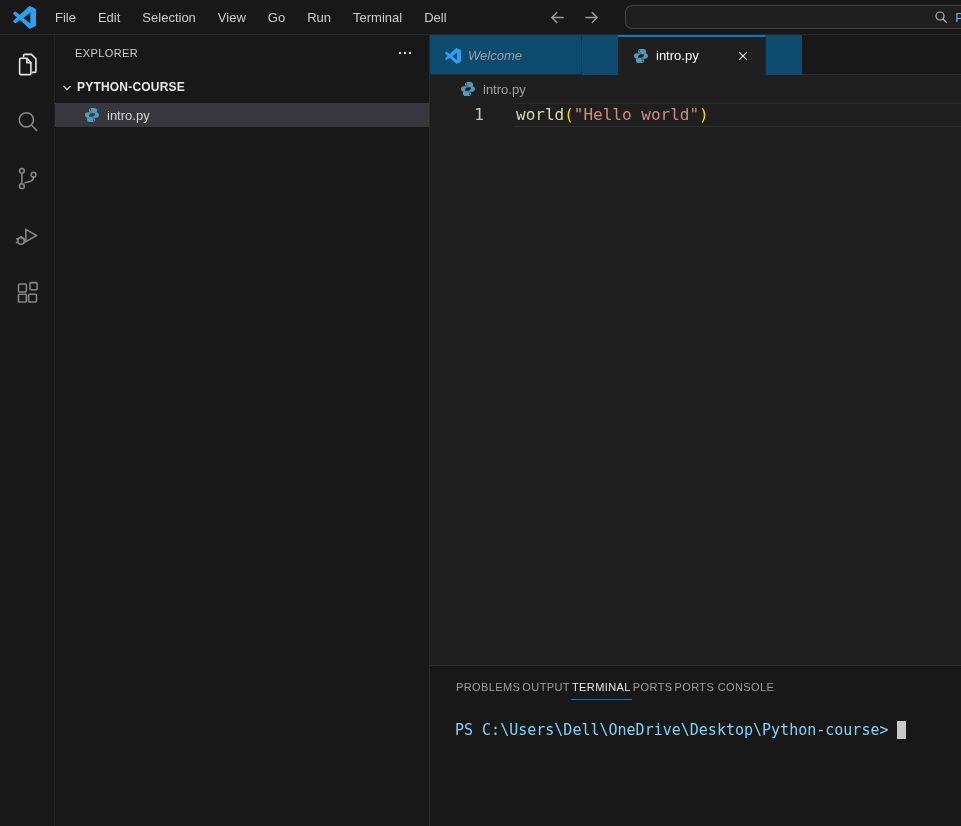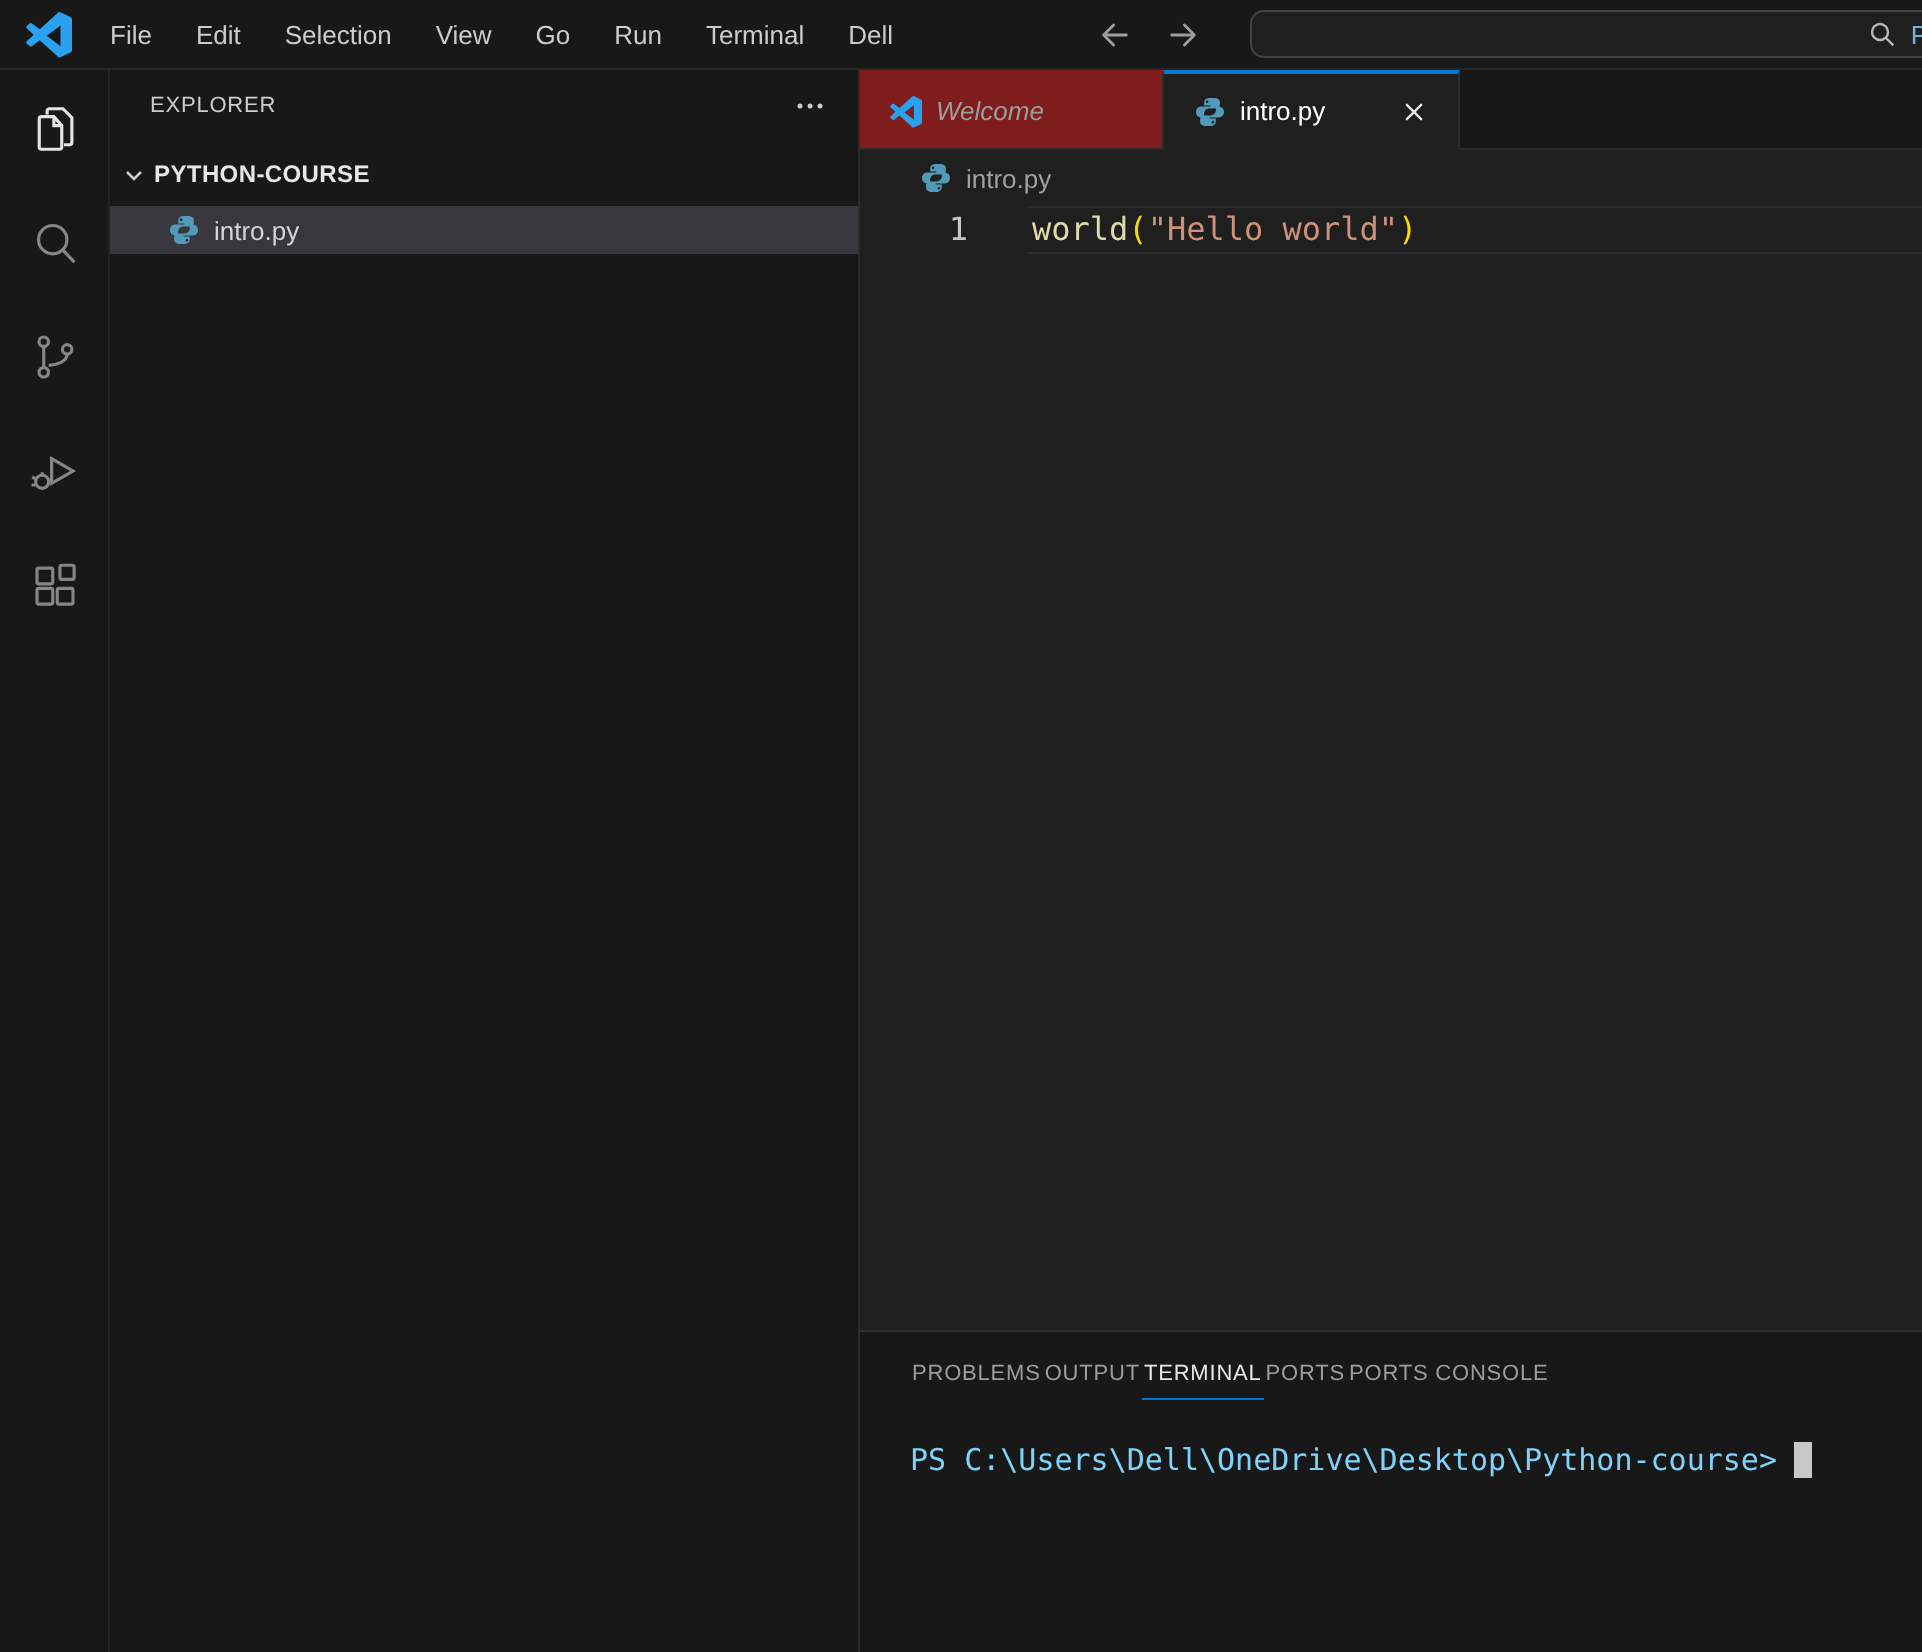--- a/index.html
+++ b/index.html
@@ -72,21 +72,21 @@
   .tree-file-row {
     height: 24px; display: flex; align-items: center; padding-left: 29px; gap: 7px;
   }
   .tree-file-row.selected { background: #37373d; }
   .tree-file-row .label { font-size: 13px; color: #d5d5d5; }
 
   
   .main { flex: 1; display: flex; flex-direction: column; min-width: 0; background: #1f1f1f; }
 
   
-  .tabbar { height: 40px; flex: 0 0 40px; background: #7f1d1d; display: flex; }
+  .tabbar { height: 40px; flex: 0 0 40px; background: #0c4a6e; display: flex; gap: 36px; }
   .tab {
     height: 100%; display: flex; align-items: center;
     padding: 0 12px 0 15px; gap: 7px;
     border-right: 1px solid #2b2b2b; border-bottom: 1px solid #2b2b2b;
     border-top: 2px solid transparent;
     font-size: 13px; color: #9d9d9d; position: relative;
   }
   .tab.preview .tab-label { font-style: italic; }
   .tab.active {
     background: #1f1f1f; color: #ffffff;

